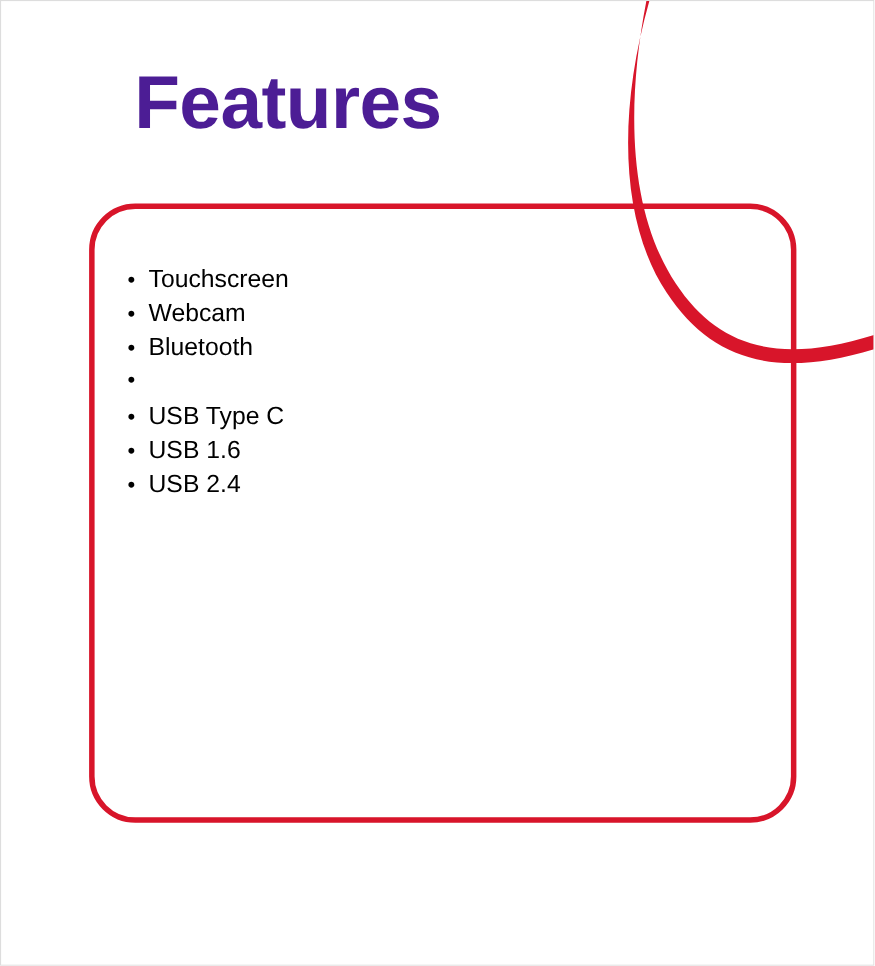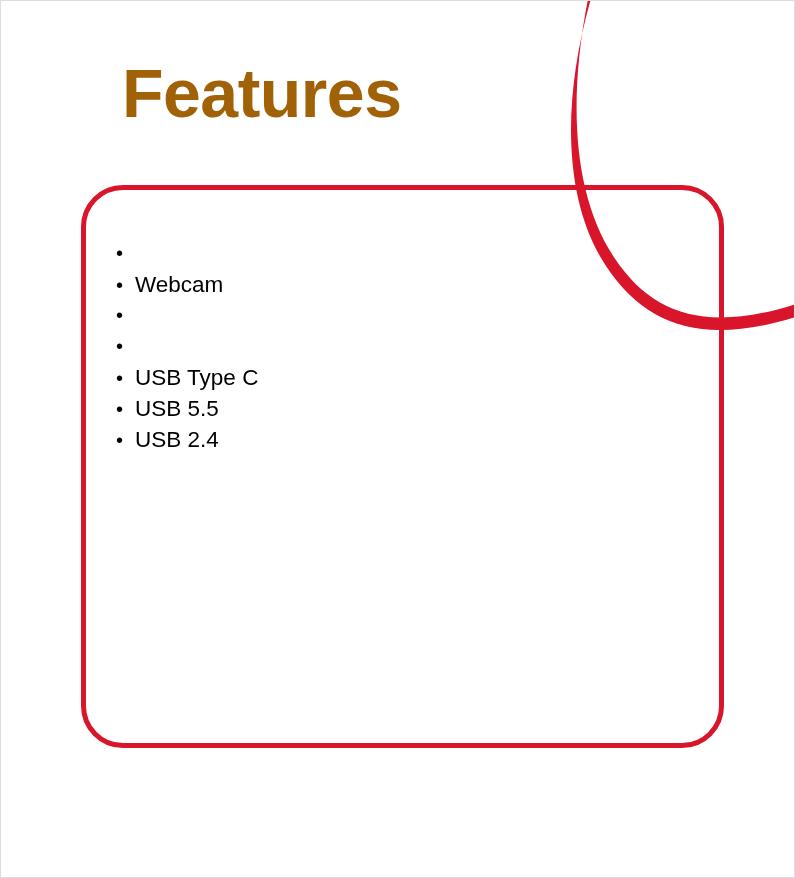--- a/index.html
+++ b/index.html
@@ -33,21 +33,21 @@
   
   .slide-title {
     position: absolute;
     left: 121px;
     top: 58px;
     margin: 0;
     font-size: 68px;
     font-weight: bold;
     line-height: 1;
     letter-spacing: -0.5px;
-    color: #a16207;
+    color: #4c1d95;
     white-space: nowrap;
   }
 
   
   .content-box {
     position: absolute;
     left: 80px;
     top: 184px;
     width: 643px;
     height: 563px;
@@ -97,43 +97,45 @@
 <div class="canvas">
 
   <h1 class="slide-title">Features</h1>
 
   <div class="content-box">
 
     <ul class="feature-list">
 
       <li class="feature-item">
         <span class="feature-bullet">•</span>
+        <span class="feature-label">Touchscreen</span>
       </li>
 
       <li class="feature-item">
         <span class="feature-bullet">•</span>
         <span class="feature-label">Webcam</span>
       </li>
 
       <li class="feature-item">
         <span class="feature-bullet">•</span>
+        <span class="feature-label">Bluetooth</span>
       </li>
 
       <li class="feature-item">
         <span class="feature-bullet">•</span>
       </li>
 
       <li class="feature-item">
         <span class="feature-bullet">•</span>
         <span class="feature-label">USB Type C</span>
       </li>
 
       <li class="feature-item">
         <span class="feature-bullet">•</span>
-        <span class="feature-label">USB 5.5</span>
+        <span class="feature-label">USB 1.6</span>
       </li>
 
       <li class="feature-item">
         <span class="feature-bullet">•</span>
         <span class="feature-label">USB 2.4</span>
       </li>
 
     </ul>
   </div>
 

